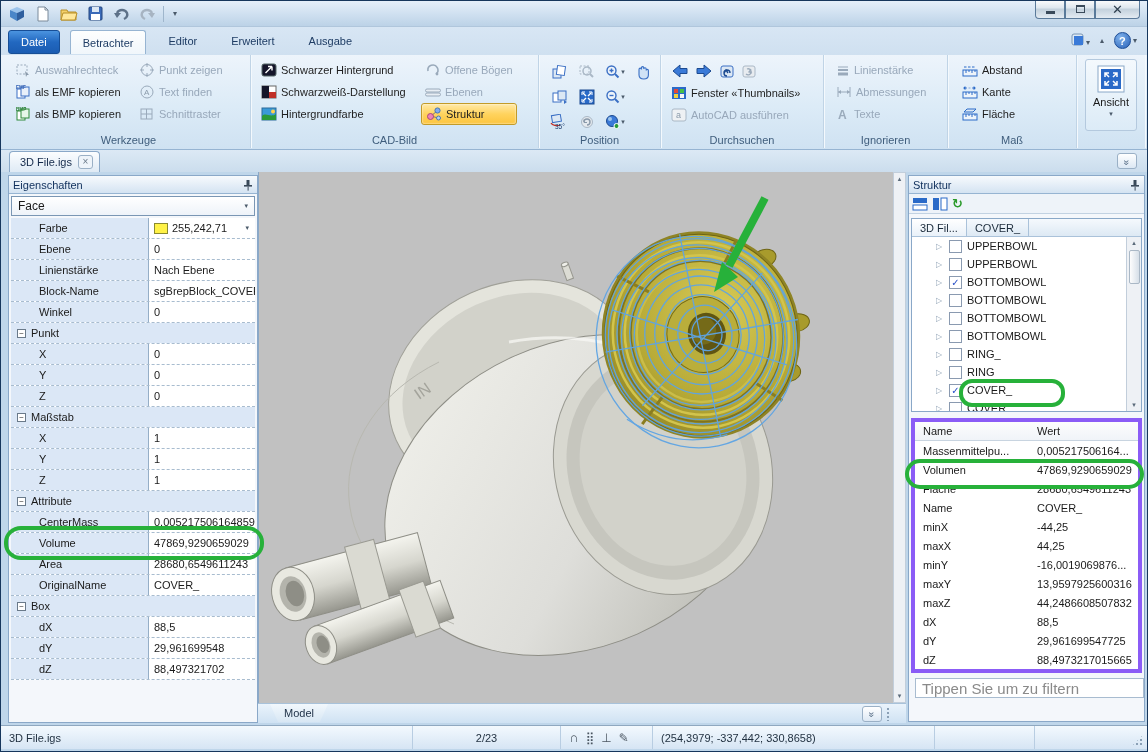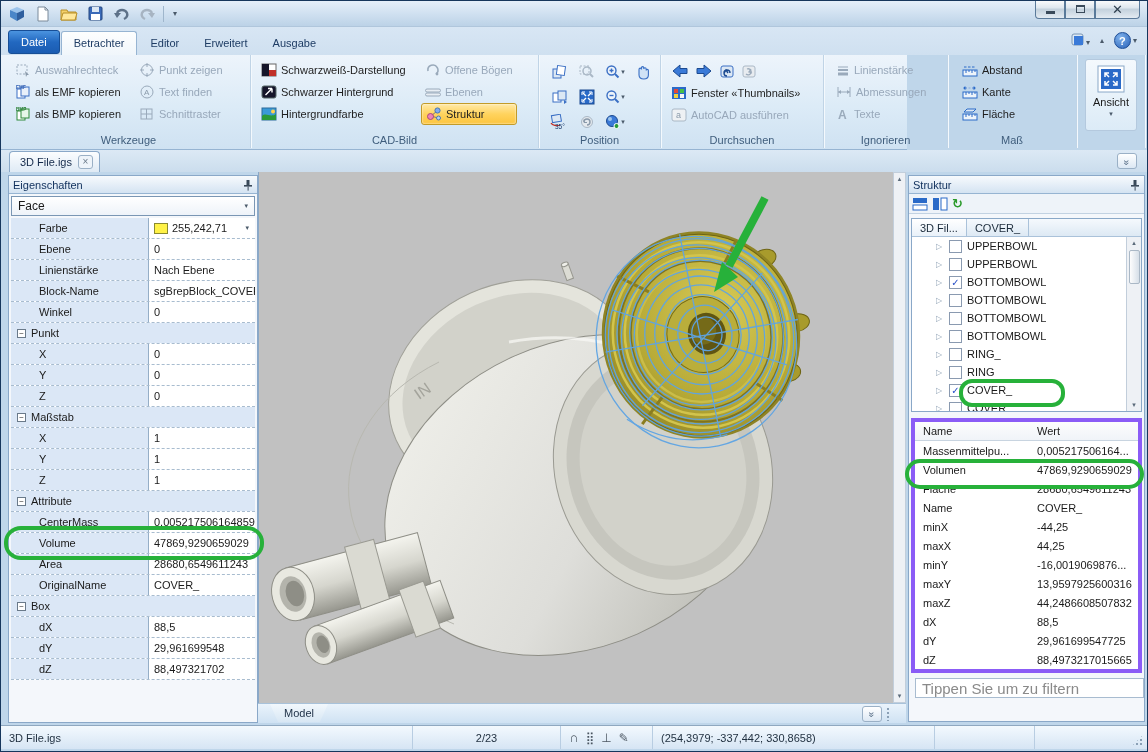--- a/index.html
+++ b/index.html
@@ -15,29 +15,29 @@
 .qbtn{width:22px;height:21px;display:flex;align-items:center;justify-content:center;border-radius:3px}
 .qsep{width:1px;height:16px;background:#9fb6cc;margin:0 1px}
 .wctrls{position:absolute;right:8px;top:0;display:flex}
 .wbtn{width:30px;height:19px;border:1px solid #5a7a9a;border-top:none;background:linear-gradient(#fdfdfd,#dde6ee 45%,#c2d0dc 50%,#e3ebf2);display:flex;align-items:center;justify-content:center;color:#2e3e4e;font-size:11px}
 .wbtn.first{border-radius:0 0 0 4px}
 .wbtn.close{width:45px;border-radius:0 0 4px 0}
 .glyph-min{width:9px;height:3px;background:#3a4a5a;margin-top:6px}
 .glyph-max{width:9px;height:8px;border:1px solid #3a4a5a;border-top:2px solid #3a4a5a}
 
 .tabrow{position:absolute;left:1px;top:27px;width:1146px;height:28px;background:linear-gradient(#d8e6f4,#cfe0f0)}
-.rtabs{position:absolute;left:7px;bottom:0;display:flex;align-items:center;gap:1px}
+.rtabs{position:absolute;left:7px;bottom:0;display:flex;align-items:flex-start;gap:10px}
 .rtab{height:22px;padding:0 12px;display:flex;align-items:center;border-radius:3px 3px 0 0;color:#1e3c64}
 .rtab.file{background:linear-gradient(#4b94e0,#2268c0 50%,#1b5cb2);color:#fff;border:1px solid #17ardc;border:1px solid #174e96;border-radius:3px;height:24px;margin-bottom:1px}
 .rtab.active{background:linear-gradient(#fdfefe,#f0f6fb);border:1px solid #96b4d2;border-bottom:none;height:24px}
 .tabrow-icons{position:absolute;right:10px;top:5px;display:flex;align-items:center;gap:10px}
 .tri{font-size:8px;color:#4a5a6a}
 .helpbtn{width:17px;height:17px;border-radius:50%;background:radial-gradient(circle at 35% 30%,#7fb2ec,#2a62b8);color:#fff;font-weight:bold;font-size:11px;display:flex;align-items:center;justify-content:center;border:1px solid #1d4d96}
 
-.ribbon{position:absolute;left:1px;top:55px;width:906px;height:95px;background:linear-gradient(#edf4fb,#dcebf7 55%,#cfe2f2);border-bottom:1px solid #96b4d2}
+.ribbon{position:absolute;left:1px;top:55px;width:1146px;height:95px;background:linear-gradient(#edf4fb,#dcebf7 55%,#cfe2f2);border-bottom:1px solid #96b4d2}
 .rgroup{position:absolute;top:0;height:93px;border-right:1px solid #c0d4e6;box-shadow:1px 0 0 #f4f9fd}
 .glabel{position:absolute;left:0;right:0;bottom:2px;text-align:center;color:#3f5d7c;font-size:11px}
 .ritem{display:flex;align-items:center;gap:4px;height:22px;padding:0 4px;border-radius:3px;white-space:nowrap;color:#1e1e1e}
 .ritem.dis{color:#98a8ba}
 .ritem.active-orange{background:linear-gradient(#ffe9a6,#ffd35e 50%,#fcc43e);border:1px solid #c29b29;box-shadow:inset 0 0 2px #fff}
 .cols{display:flex;padding-top:4px}
 .col{display:flex;flex-direction:column}
 .posgrid{display:grid;grid-template-columns:repeat(4,28px);grid-auto-rows:25px;padding:4px 3px 0 6px;align-items:center;justify-items:center}
 .pbtn{width:26px;height:23px;display:flex;align-items:center;justify-content:center;gap:1px;border-radius:3px}
 .navrow{display:flex;gap:6px;padding:5px 0 0 10px;height:27px;align-items:center}
@@ -237,32 +237,32 @@
       </div>
     </div>
     <div class="glabel">Werkzeuge</div>
   </div>
 
   <div class="rgroup" style="left:250px;width:288px">
     <div class="cols">
       <div class="col" style="width:170px;padding-left:6px">
         <div class="ritem">
           <svg class="svgi" width="16" height="16" viewBox="0 0 16 16">
+              <rect x="1" y="2" width="14" height="12" rx="2" fill="#15152a" stroke="#566"></rect>
+              <path d="M4.5 11 L11 4.5 M11 4.5 h-4 M11 4.5 v4" stroke="#fff" stroke-width="1.4" fill="none"></path>
+            </svg>
+          <span>Schwarzer Hintergrund</span>
+        </div>
+        <div class="ritem">
+          <svg class="svgi" width="16" height="16" viewBox="0 0 16 16">
               <rect x="1" y="2" width="14" height="12" fill="#fff" stroke="#666"></rect>
               <path d="M1 2 h7 v12 h-7 z" fill="#16162a"></path>
               <path d="M8 8 h7 v6 h-7 z" fill="#c03028"></path>
             </svg>
           <span>Schwarzweiß-Darstellung</span>
-        </div>
-        <div class="ritem">
-          <svg class="svgi" width="16" height="16" viewBox="0 0 16 16">
-              <rect x="1" y="2" width="14" height="12" rx="2" fill="#15152a" stroke="#566"></rect>
-              <path d="M4.5 11 L11 4.5 M11 4.5 h-4 M11 4.5 v4" stroke="#fff" stroke-width="1.4" fill="none"></path>
-            </svg>
-          <span>Schwarzer Hintergrund</span>
         </div>
         <div class="ritem">
           <svg class="svgi" width="16" height="16" viewBox="0 0 16 16">
               <rect x="1" y="2" width="14" height="12" fill="#3a9ad8" stroke="#2a6a9a"></rect>
               <path d="M1 10 C5 6 9 12 15 8 V14 H1 Z" fill="#2a9a3a"></path>
               <circle cx="12" cy="5.5" r="2" fill="#ffd24a"></circle>
             </svg>
           <span>Hintergrundfarbe</span>
         </div>
       </div>

